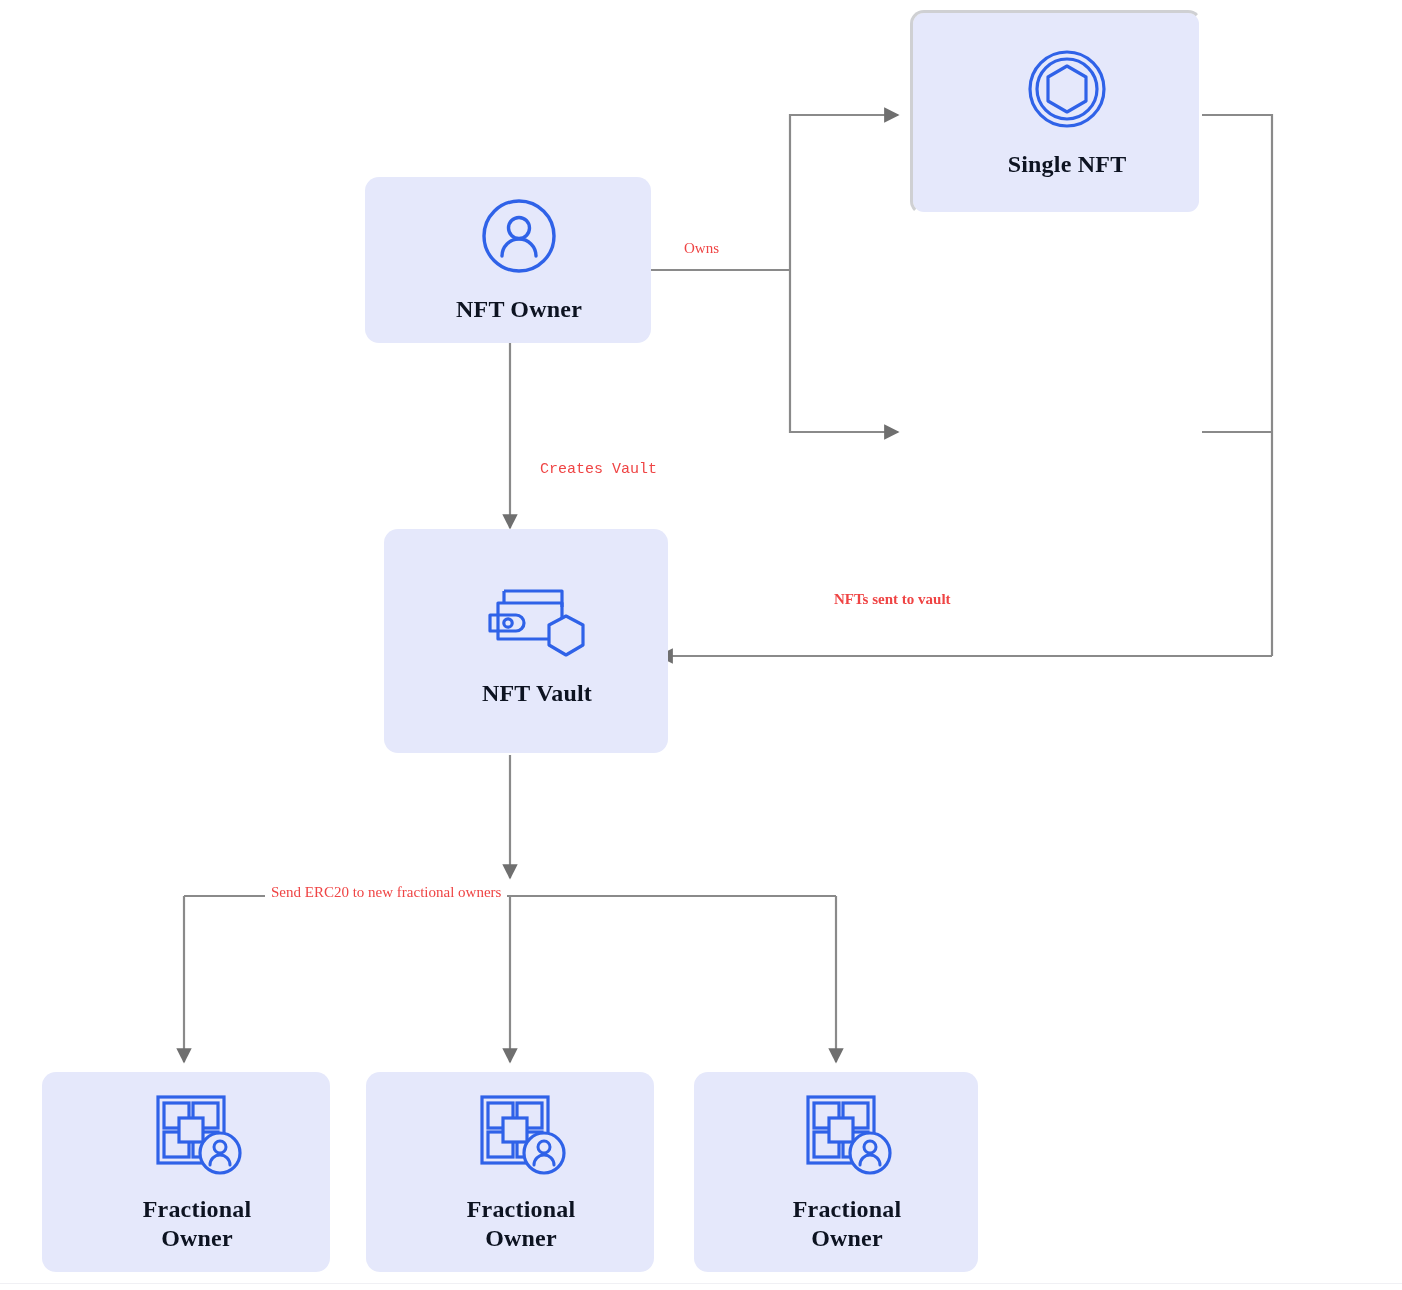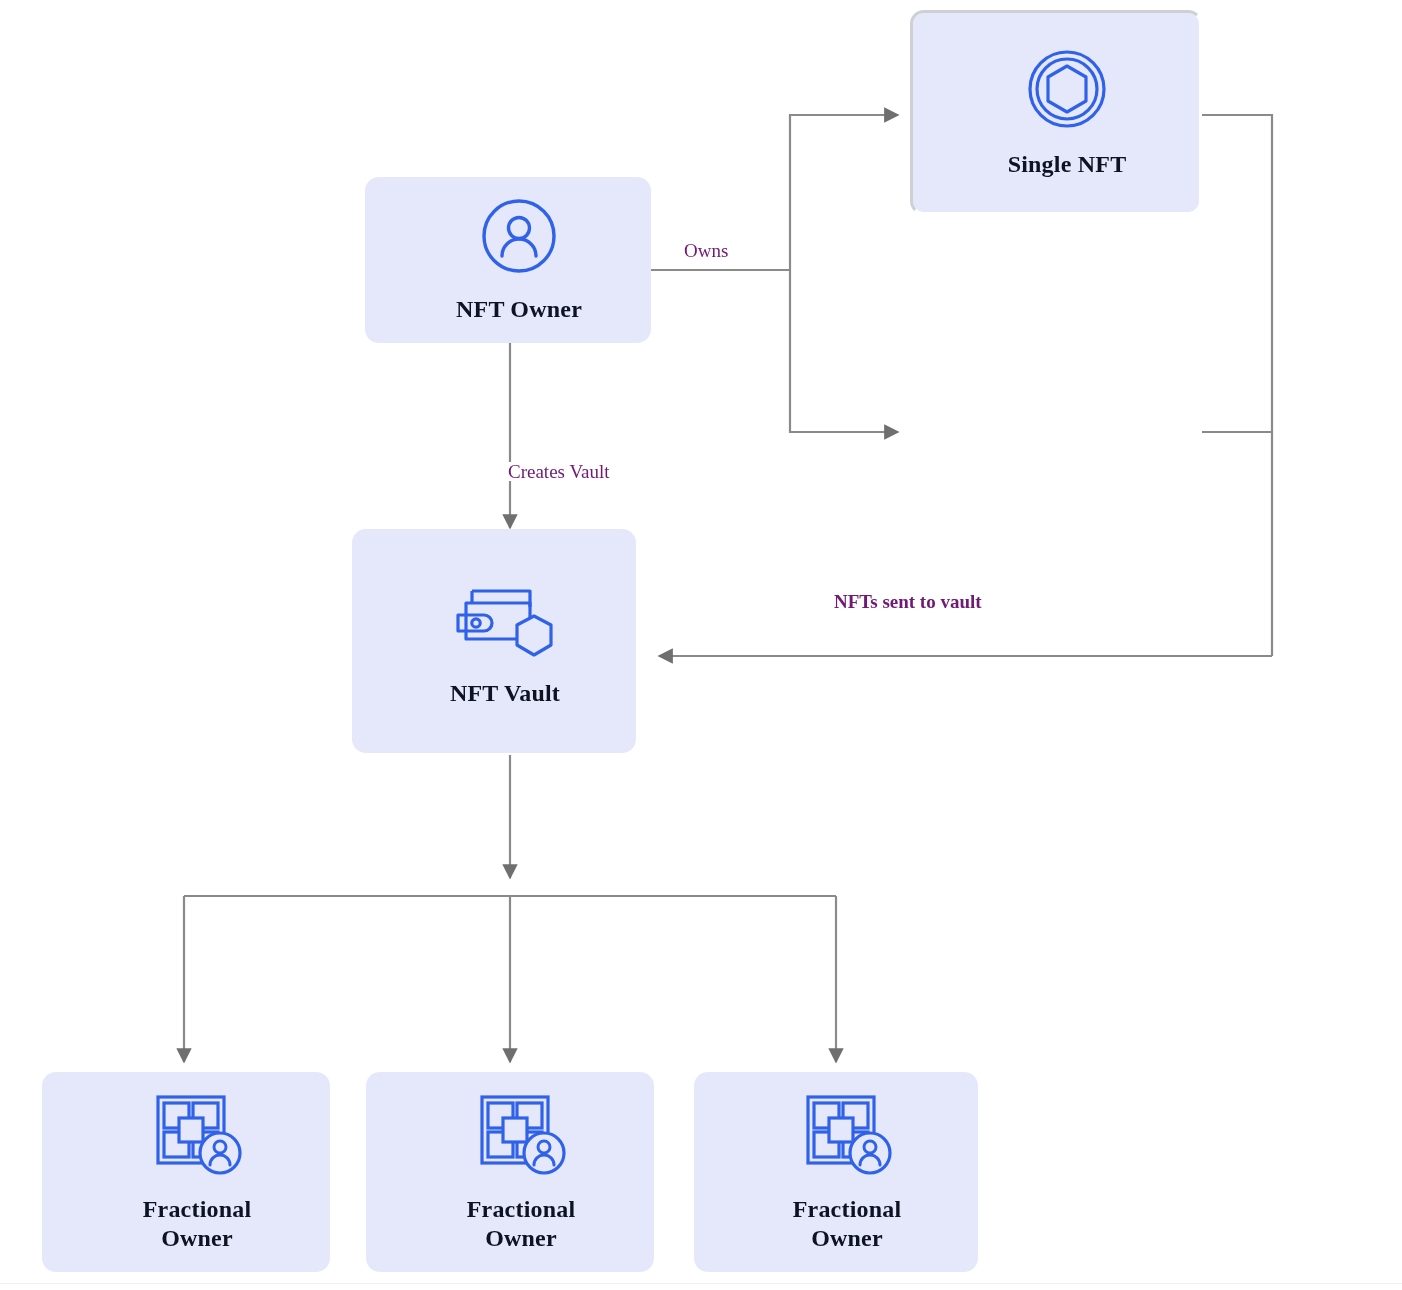--- a/index.html
+++ b/index.html
@@ -49,22 +49,22 @@
     margin-top: 14px;
     font-weight: bold;
     font-size: 24px;
     line-height: 1.22;
     color: #0d1321;
     text-align: center;
     letter-spacing: 0.2px;
   }
   .edge-label {
     position: absolute;
-    font-size: 19px;
-    color: #701a75;
+    font-size: 15px;
+    color: #ef4444;
     white-space: nowrap;
     background: #ffffff;
     padding: 0 6px;
     line-height: 1;
   }
   .baseline {
     position: absolute;
     left: 0;
     width: 1402px;
     height: 1px;
@@ -103,24 +103,25 @@
       <path d="M 510 755 L 510 878" marker-end="url(#arrow)"></path>
       <path d="M 184 896 L 836 896"></path>
       <path d="M 184 896 L 184 1062" marker-end="url(#arrow)"></path>
       <path d="M 510 896 L 510 1062" marker-end="url(#arrow)"></path>
       <path d="M 836 896 L 836 1062" marker-end="url(#arrow)"></path>
     </g>
   </svg>
 
   <div class="edge-label" style="left:678px; top:241px;">Owns</div>
 
-  <div class="edge-label" style="left:502px; top:462px;">Creates Vault</div>
+  <div class="edge-label" style="left:534px; top:462px;font-family:Liberation Mono, monospace;">Creates Vault</div>
 
   <div class="edge-label" style="left:828px; top:592px;font-weight:bold;">NFTs sent to vault</div>
 
+  <div class="edge-label" style="left:265px; top:885px;">Send ERC20 to new fractional owners</div>
 
   <div class="node" style="left:365px; top:177px; width:286px; height:166px;">
     <span class="icon">
       <svg width="82" height="82" viewBox="0 0 82 82" xmlns="http://www.w3.org/2000/svg">
         <circle cx="41" cy="41" r="35" fill="none" stroke="#2f62e8" stroke-width="3.4"></circle>
         <circle cx="41" cy="33" r="10.5" fill="none" stroke="#2f62e8" stroke-width="3.4"></circle>
         <path d="M 24 61 a 17 17 0 0 1 34 0" fill="none" stroke="#2f62e8" stroke-width="3.4" stroke-linecap="round"></path>
       </svg>
     </span>
     <span class="label">NFT Owner</span>
@@ -131,21 +132,21 @@
       <svg width="86" height="86" viewBox="0 0 86 86" xmlns="http://www.w3.org/2000/svg">
         <circle cx="43" cy="43" r="37" fill="none" stroke="#2f62e8" stroke-width="3.2"></circle>
         <circle cx="43" cy="43" r="30" fill="none" stroke="#2f62e8" stroke-width="3.2"></circle>
         <polygon points="43,20 62,31 62,55 43,66 24,55 24,31" fill="none" stroke="#2f62e8" stroke-width="3.2" stroke-linejoin="round"></polygon>
       </svg>
     </span>
     <span class="label">Single NFT</span>
   </div>
 
 
-  <div class="node" style="left:352px; top:529px; width:284px; height:224px;">
+  <div class="node" style="left:384px; top:529px; width:284px; height:224px;">
     <span class="icon">
       <svg width="110" height="88" viewBox="0 0 110 88" xmlns="http://www.w3.org/2000/svg">
 
         <path d="M 22 18 L 80 18 L 80 34" fill="none" stroke="#2f62e8" stroke-width="3.2" stroke-linejoin="round"></path>
         <path d="M 22 18 L 22 30" fill="none" stroke="#2f62e8" stroke-width="3.2"></path>
 
         <path d="M 16 30 L 80 30 L 80 66 L 16 66 Z" fill="none" stroke="#2f62e8" stroke-width="3.2" stroke-linejoin="round"></path>
 
         <path d="M 8 42 L 34 42 A 8 8 0 0 1 34 58 L 8 58 Z" fill="none" stroke="#2f62e8" stroke-width="3.2" stroke-linejoin="round"></path>
         <circle cx="26" cy="50" r="4.2" fill="none" stroke="#2f62e8" stroke-width="3.2"></circle>

